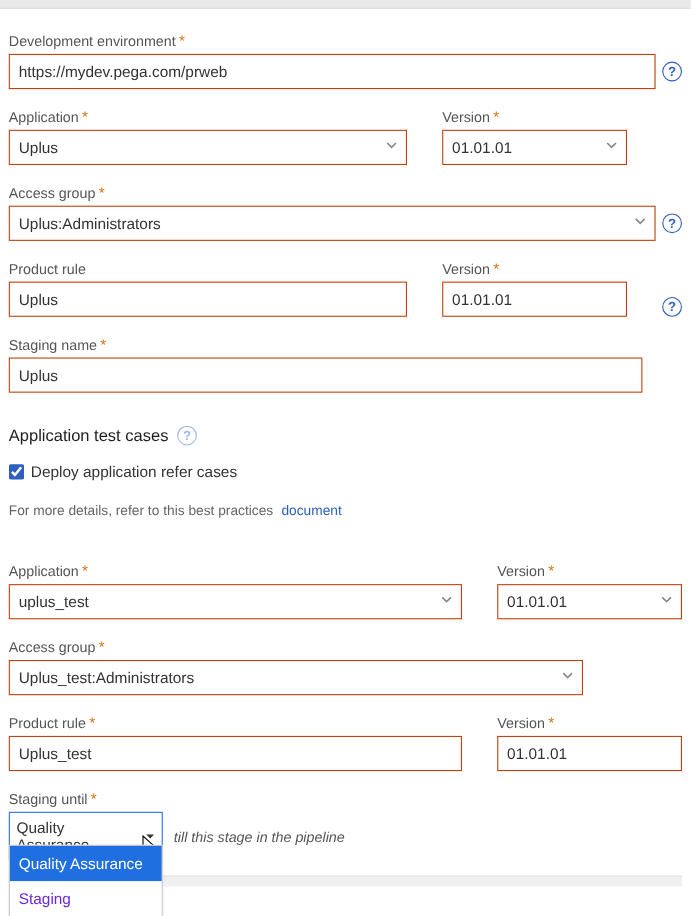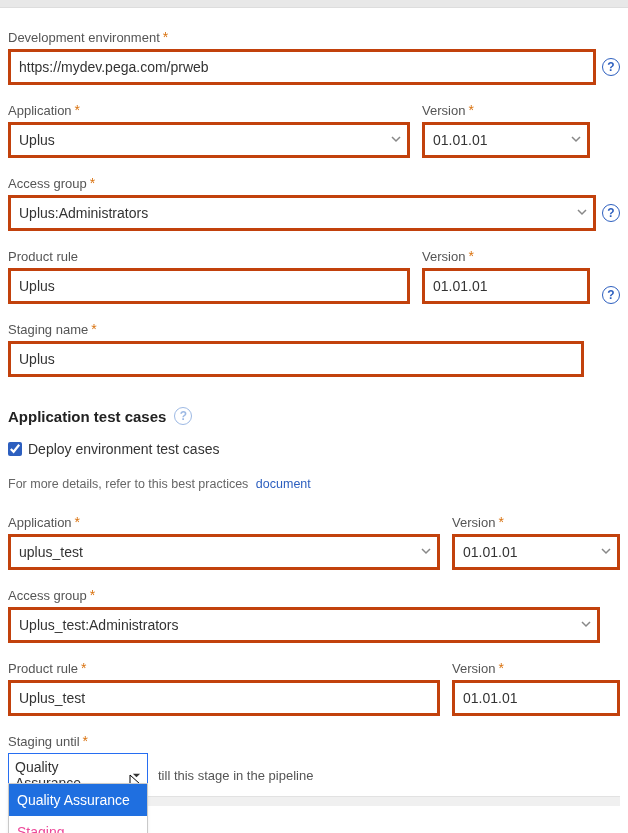--- a/index.html
+++ b/index.html
@@ -2,66 +2,66 @@
 <html><head>
 <meta charset="utf-8">
 <style>
   * { box-sizing: border-box; margin: 0; padding: 0; }
   html, body { width: 628px; height: 833px; font-family: Arial, Helvetica, sans-serif; background: #fff; color: #333; }
   .topbar { height: 8px; background: #e8e8e8; border-bottom: 1px solid #ddd; width: 100%; }
   .container { padding: 22px 8px 0 8px; }
   .label { font-size: 13px; color: #555; margin-bottom: 4px; display: flex; align-items: flex-end; gap: 3px; }
   .req { color: #d9720f; font-size: 14px; line-height: 1; position: relative; top: -1px; }
   .field { display: flex; align-items: center; gap: 6px; }
-  .row { display: flex; align-items: flex-end; gap: 12px; }
+  .row { display: flex; align-items: flex-end; gap: 32px; }
   .col { flex: 1 1 auto; }
   .col-ver { width: 168px; flex: 0 0 auto; }
   .textinput {
     width: 100%;
-    border: 3px solid #c2410c;
+    border: 1px solid #c2410c;
     font-size: 14px;
     padding: 7px 8px;
     color: #333;
     background: #fff;
   }
   .select-wrap { position: relative; width: 100%; }
   .select-wrap .caret {
     position: absolute; right: 8px; top: 50%; transform: translateY(-50%);
     pointer-events: none;
   }
   .help-icon {
     width: 18px; height: 18px; border: 1.2px solid #2d5fbf; border-radius: 50%;
     display: inline-flex; align-items: center; justify-content: center;
     color: #2d5fbf; font-size: 12px; font-weight: bold; cursor: pointer;
     flex: 0 0 auto;
   }
   .spacer-help { width: 18px; height: 18px; flex: 0 0 auto; }
   .group { margin-bottom: 18px; }
   .hgroup { margin-top: 30px; margin-bottom: 16px; display: flex; align-items: center; gap: 8px; }
-  .hgroup h3 { font-size: 15px; font-weight: bold; color: #222; }
+  .hgroup h3 { font-size: 15px; font-weight: normal; color: #222; }
   .chk-row { display: flex; align-items: center; gap: 6px; font-size: 14px; color: #333; margin-bottom: 20px; margin-top: 4px; }
-  .hint { font-size: 12.5px; color: #666; margin-bottom: 24px; }
+  .hint { font-size: 12.5px; color: #666; margin-bottom: 41px; }
   .hint a { color: #2d5fbf; text-decoration: none; margin-left: 4px; font-size: 12.5px; }
   .deploy-sel {
     width: 140px; border: 1.5px solid #276ef1; padding: 5px 20px 5px 6px;
     font-size: 14px; position: relative; cursor: pointer; background: #fff;
   }
   .deploy-sel .tri {
     position: absolute; right: 6px; top: 50%; transform: translateY(-50%);
   }
   .cursor {
     position: absolute; left: 120px; top: 20px; pointer-events: none;
   }
   .dropdown {
     width: 140px; border: 1px solid #c9c9c9; background: #fff; font-size: 14px;
     box-shadow: 0 1px 3px rgba(0,0,0,0.08);
   }
-  .dropdown .opt { padding: 8px 8px; cursor: pointer; color: #ec4899; }
+  .dropdown .opt { padding: 8px 8px; cursor: pointer; color: #6d28d9; }
   .dropdown .opt.sel { background: #1f6fe0; color: #fff; }
-  .deploy-hint { font-size: 13px; color: #555; margin-left: 10px; }
+  .deploy-hint { font-size: 13px; color: #555; margin-left: 10px; font-style: italic; }
   .deploy-row { display: flex; align-items: center; }
   .footer-bar { height: 10px; background: #f0f0f0; border-top: 1px solid #e2e2e2; width: 612px; margin-left:8px; position: relative; }
   .deploy-block { position: relative; }
   .dd-abs { position: absolute; top: 30px; left: 0; z-index: 5; }
   input[type="checkbox"] { width: 14px; height: 14px; accent-color: #2d5fbf; }
 </style>
 </head>
 <body>
 
 <div class="topbar"></div>
@@ -158,21 +158,21 @@
     <input type="text" class="textinput" style="width: 576px;" value="Uplus">
   </div>
 
   <div class="hgroup">
     <h3>Application test cases</h3>
     <span class="help-icon" style="border-color:#9db9e4;color:#9db9e4">?</span>
   </div>
 
   <div class="chk-row">
     <input type="checkbox" id="chk" checked="" style="">
-    <label for="chk">Deploy environment test cases</label>
+    <label for="chk">Deploy application refer cases</label>
   </div>
 
   <div class="hint">
     <span>For more details, refer to this best practices</span>
     <a href="#">document</a>
   </div>
 
   <div class="group">
     <div class="row">
       <div class="col">
@@ -204,21 +204,21 @@
         </div>
       </div>
     </div>
   </div>
 
   <div class="group">
     <div class="label">
       <span>Access group</span>
       <span class="req">*</span>
     </div>
-    <div class="select-wrap" style="width:592px">
+    <div class="select-wrap" style="width:522px">
       <input type="text" class="textinput" value="Uplus_test:Administrators" style="">
       <span class="caret">
         <svg width="12" height="12" viewBox="0 0 12 12">
             <path d="M2 4 L6 8 L10 4" stroke="#888" stroke-width="1.5" fill="none"></path>
           </svg>
       </span>
     </div>
   </div>
 
   <div class="group">

